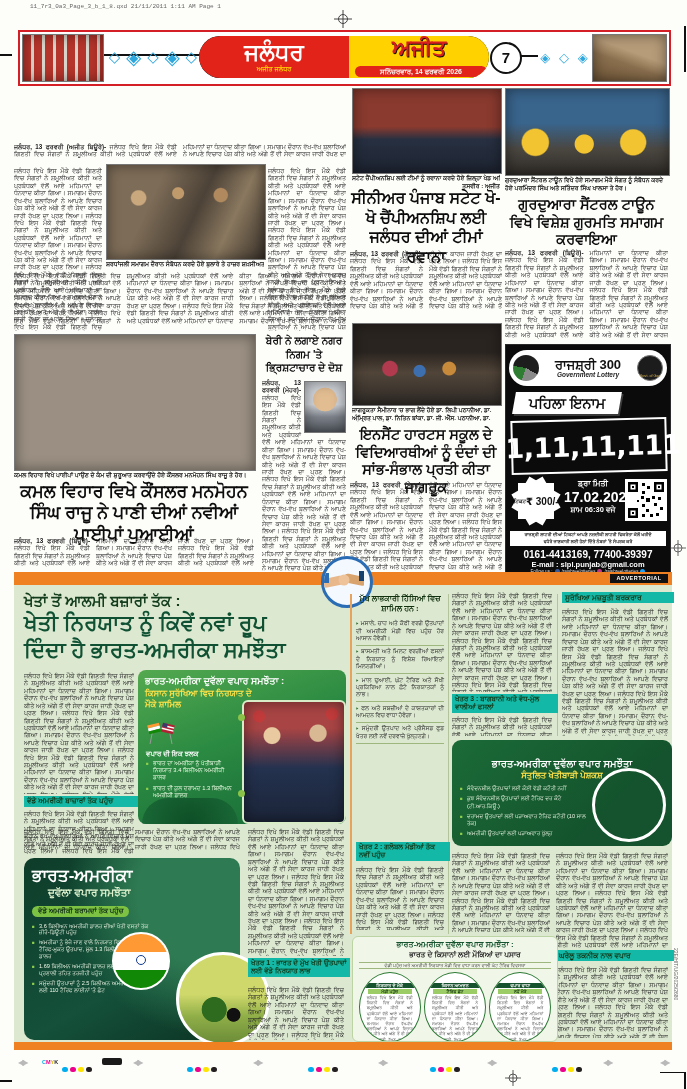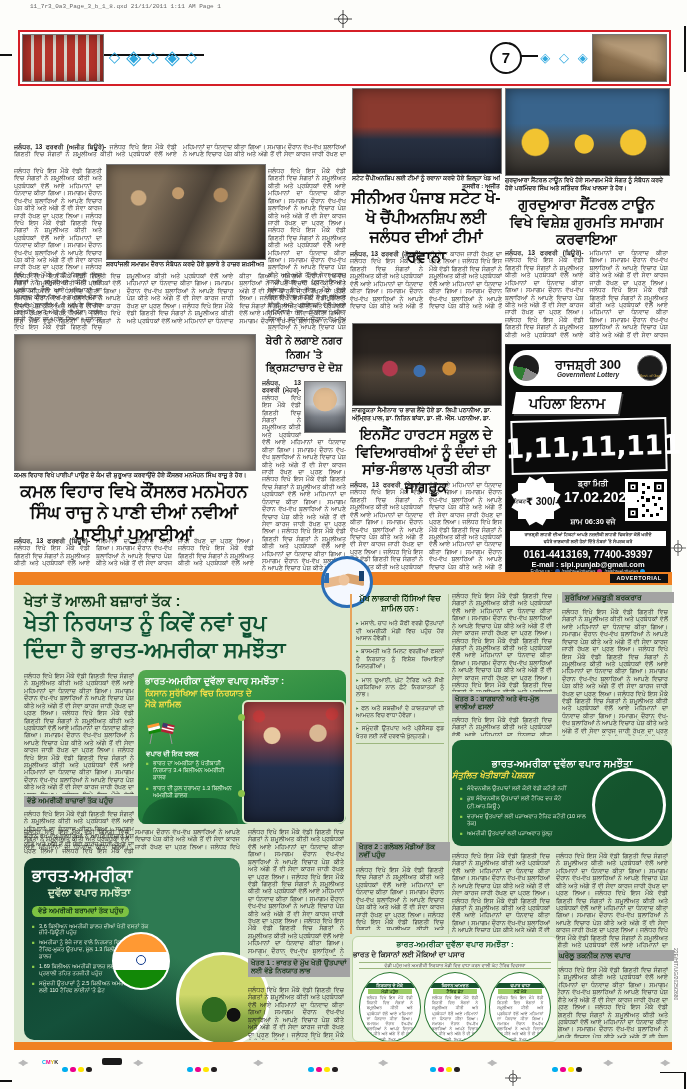--- a/index.html
+++ b/index.html
@@ -13,21 +13,21 @@
   .hl{font-weight:bold;color:#0c0c0c;text-align:center;line-height:1.22;}
   .cap{font-size:6.1px;font-weight:bold;color:#101010;overflow:hidden;line-height:1.25;}
   .ph{background:#9a8f82;box-shadow:inset 0 0 14px rgba(0,0,0,.45);border:0.5px solid #777;}
   
   .band{border:2px solid #d51f27;background:#fff;}
   .orn{display:flex;align-items:center;justify-content:space-around;color:#2ea7de;}
   .capsule{background:#0d0d0d;border-radius:24px;display:flex;overflow:hidden;}
   .cap-red{background:#e2231a;border-radius:22px 0 0 22px;display:flex;flex-direction:column;align-items:center;justify-content:center;}
   .cap-yel{background:#ffd200;flex:1;position:relative;display:flex;flex-direction:column;align-items:center;}
   
-  .adv-chip{background:#a3a3a3;color:#123312;font-weight:bold;line-height:1.2;padding:1px 3px;}
+  .adv-chip{background:#14b8a6;color:#123312;font-weight:bold;line-height:1.2;padding:1px 3px;}
   .kv-item{border-bottom:0.6px solid #9db77f;padding:2.5px 0;}
   .kv-item::before{content:"▸ ";color:#2f6b2f;}
   .wli{margin:0 0 3px 0;padding-left:7px;position:relative;}
   .wli::before{content:"■";color:#8fd04d;font-size:4.5px;position:absolute;left:0;top:1px;}
   
   .lot{background:#0b0b0b;border:1px solid #2a2a2a;}
   .star-sq{position:absolute;inset:6px;background:#fff;}
   
   .mark{background:#111;}
   .bowtie{color:#b9b9b9;font-size:8px;letter-spacing:-2px;}
@@ -69,20 +69,30 @@
         <span>◇</span>
         <span style="font-size:20px;">◈</span>
         <span>◇</span>
     </div>
     <div class="abs orn" style="left:516px;top:6px;width:56px;height:38px;font-size:13px;">
       <span>◈</span>
         <span>◇</span>
         <span>◈</span>
     </div>
 
+    <div class="abs capsule" style="left:179px;top:4px;width:290px;height:42px;">
+      <div class="cap-red" style="width:150px;">
+        <div style="font-size:23px;font-weight:bold;color:#fff;line-height:1;">ਜਲੰਧਰ</div>
+        <div style="font-size:6.5px;color:#ffd200;font-weight:bold;margin-top:1px;">ਅਜੀਤ ਜਲੰਧਰ</div>
+      </div>
+      <div class="cap-yel">
+        <div style="font-size:22px;font-weight:bold;color:#d81f1f;line-height:1.05;text-shadow:0.8px 0.8px 0 #111;">ਅਜੀਤ</div>
+        <div class="abs" style="left:6px;right:2px;bottom:1px;background:#e2231a;border-radius:6px;text-align:center;color:#fff;font-size:7px;font-weight:bold;line-height:11px;height:11px;">ਸਨਿੱਚਰਵਾਰ, 14 ਫਰਵਰੀ 2026</div>
+      </div>
+    </div>
     <div class="abs" style="left:470px;top:10px;width:28px;height:28px;border-radius:50%;background:#fff;border:2.5px solid #101010;text-align:center;font-weight:bold;font-size:15px;line-height:27px;color:#101010;">7</div>
     <div class="abs" style="left:500px;top:23px;width:18px;height:2px;background:#111;"></div>
   </div>
 
   <div class="abs greek cols2" style="left:14px;top:143px;width:332px;height:22px;">
     <b>ਜਲੰਧਰ, 13 ਫਰਵਰੀ (ਅਜੀਤ ਬਿਊਰੋ)-</b> <span>ਜਲੰਧਰ ਵਿਖੇ ਇਸ ਮੌਕੇ ਵੱਡੀ ਗਿਣਤੀ ਵਿਚ ਸੰਗਤਾਂ ਨੇ ਸ਼ਮੂਲੀਅਤ ਕੀਤੀ ਅਤੇ ਪ੍ਰਬੰਧਕਾਂ ਵੱਲੋਂ ਆਏ ਮਹਿਮਾਨਾਂ ਦਾ ਧੰਨਵਾਦ ਕੀਤਾ ਗਿਆ। ਸਮਾਗਮ ਦੌਰਾਨ ਵੱਖ-ਵੱਖ ਬੁਲਾਰਿਆਂ ਨੇ ਆਪਣੇ ਵਿਚਾਰ ਪੇਸ਼ ਕੀਤੇ ਅਤੇ ਅੱਗੇ ਤੋਂ ਵੀ ਸੇਵਾ ਕਾਰਜ ਜਾਰੀ ਰੱਖਣ ਦਾ ਪ੍ਰਣ ਲਿਆ। </span>
   </div>
   <div class="abs greek" style="left:14px;top:167px;width:88px;height:164px;"><span>ਜਲੰਧਰ ਵਿਖੇ ਇਸ ਮੌਕੇ ਵੱਡੀ ਗਿਣਤੀ ਵਿਚ ਸੰਗਤਾਂ ਨੇ ਸ਼ਮੂਲੀਅਤ ਕੀਤੀ ਅਤੇ ਪ੍ਰਬੰਧਕਾਂ ਵੱਲੋਂ ਆਏ ਮਹਿਮਾਨਾਂ ਦਾ ਧੰਨਵਾਦ ਕੀਤਾ ਗਿਆ। ਸਮਾਗਮ ਦੌਰਾਨ ਵੱਖ-ਵੱਖ ਬੁਲਾਰਿਆਂ ਨੇ ਆਪਣੇ ਵਿਚਾਰ ਪੇਸ਼ ਕੀਤੇ ਅਤੇ ਅੱਗੇ ਤੋਂ ਵੀ ਸੇਵਾ ਕਾਰਜ ਜਾਰੀ ਰੱਖਣ ਦਾ ਪ੍ਰਣ ਲਿਆ। ਜਲੰਧਰ ਵਿਖੇ ਇਸ ਮੌਕੇ ਵੱਡੀ ਗਿਣਤੀ ਵਿਚ ਸੰਗਤਾਂ ਨੇ ਸ਼ਮੂਲੀਅਤ ਕੀਤੀ ਅਤੇ ਪ੍ਰਬੰਧਕਾਂ ਵੱਲੋਂ ਆਏ ਮਹਿਮਾਨਾਂ ਦਾ ਧੰਨਵਾਦ ਕੀਤਾ ਗਿਆ। ਸਮਾਗਮ ਦੌਰਾਨ ਵੱਖ-ਵੱਖ ਬੁਲਾਰਿਆਂ ਨੇ ਆਪਣੇ ਵਿਚਾਰ ਪੇਸ਼ ਕੀਤੇ ਅਤੇ ਅੱਗੇ ਤੋਂ ਵੀ ਸੇਵਾ ਕਾਰਜ ਜਾਰੀ ਰੱਖਣ ਦਾ ਪ੍ਰਣ ਲਿਆ। ਜਲੰਧਰ ਵਿਖੇ ਇਸ ਮੌਕੇ ਵੱਡੀ ਗਿਣਤੀ ਵਿਚ ਸੰਗਤਾਂ ਨੇ ਸ਼ਮੂਲੀਅਤ ਕੀਤੀ ਅਤੇ ਪ੍ਰਬੰਧਕਾਂ ਵੱਲੋਂ ਆਏ ਮਹਿਮਾਨਾਂ ਦਾ ਧੰਨਵਾਦ ਕੀਤਾ ਗਿਆ। ਸਮਾਗਮ ਦੌਰਾਨ ਵੱਖ-ਵੱਖ ਬੁਲਾਰਿਆਂ ਨੇ ਆਪਣੇ ਵਿਚਾਰ ਪੇਸ਼ ਕੀਤੇ ਅਤੇ ਅੱਗੇ ਤੋਂ ਵੀ ਸੇਵਾ ਕਾਰਜ ਜਾਰੀ ਰੱਖਣ ਦਾ ਪ੍ਰਣ ਲਿਆ। ਜਲੰਧਰ ਵਿਖੇ ਇਸ ਮੌਕੇ ਵੱਡੀ ਗਿਣਤੀ ਵਿਚ ਸੰਗਤਾਂ ਨੇ ਸ਼ਮੂਲੀਅਤ ਕੀਤੀ ਅਤੇ ਪ੍ਰਬੰਧਕਾਂ ਵੱਲੋਂ ਆਏ ਮਹਿਮਾਨਾਂ ਦਾ ਧੰਨਵਾਦ ਕੀਤਾ ਗਿਆ। ਸਮਾਗਮ ਦੌਰਾਨ ਵੱਖ-ਵੱਖ ਬੁਲਾਰਿਆਂ ਨੇ ਆਪਣੇ ਵਿਚਾਰ ਪੇਸ਼ ਕੀਤੇ ਅਤੇ ਅੱਗੇ ਤੋਂ ਵੀ ਸੇਵਾ ਕਾਰਜ ਜਾਰੀ ਰੱਖਣ ਦਾ ਪ੍ਰਣ ਲਿਆ। </span></div>
   <div class="abs ph" style="left:106px;top:164px;width:158px;height:94px;background:
     radial-gradient(circle at 20% 35%,#caa87e 0 5%,transparent 6%),
@@ -167,21 +177,21 @@
       <div class="star-sq" style="transform:rotate(30deg);"></div>
       <div class="star-sq" style="transform:rotate(60deg);"></div>
       <div class="abs" style="inset:0;display:flex;flex-direction:row;align-items:center;justify-content:center;">
         <div style="font-size:5.5px;font-weight:bold;color:#111;">ਟਿਕਟ</div>
         <div style="font-size:10px;font-weight:800;color:#111;">₹ 300/-</div>
       </div>
     </div>
     <div class="abs" style="left:58px;top:134px;width:58px;height:48px;text-align:center;color:#fff;">
       <div style="font-size:8px;font-weight:bold;">ਡ੍ਰਾ ਮਿਤੀ</div>
       <div style="font-size:14px;font-weight:800;">17.02.2026</div>
-      <div style="font-size:7.5px;font-weight:bold;margin-top:12px;">ਸ਼ਾਮ 06:30 ਵਜੇ</div>
+      <div style="font-size:7.5px;font-weight:bold;">ਸ਼ਾਮ 06:30 ਵਜੇ</div>
     </div>
     <svg class="abs" style="left:119px;top:134px;" width="42" height="42" viewBox="0 0 42 42">
       <rect width="42" height="42" fill="#fff"></rect>
       <rect x="3" y="3" width="10" height="10" fill="#000"></rect>
         <rect x="5.5" y="5.5" width="5" height="5" fill="#fff"></rect>
         <rect x="7" y="7" width="2" height="2" fill="#000"></rect>
       <rect x="29" y="3" width="10" height="10" fill="#000"></rect>
         <rect x="31.5" y="5.5" width="5" height="5" fill="#fff"></rect>
         <rect x="33" y="7" width="2" height="2" fill="#000"></rect>
       <rect x="3" y="29" width="10" height="10" fill="#000"></rect>
@@ -323,38 +333,38 @@
 
   <div class="abs greek" style="left:452px;top:592px;width:100px;height:100px;"><span>ਜਲੰਧਰ ਵਿਖੇ ਇਸ ਮੌਕੇ ਵੱਡੀ ਗਿਣਤੀ ਵਿਚ ਸੰਗਤਾਂ ਨੇ ਸ਼ਮੂਲੀਅਤ ਕੀਤੀ ਅਤੇ ਪ੍ਰਬੰਧਕਾਂ ਵੱਲੋਂ ਆਏ ਮਹਿਮਾਨਾਂ ਦਾ ਧੰਨਵਾਦ ਕੀਤਾ ਗਿਆ। ਸਮਾਗਮ ਦੌਰਾਨ ਵੱਖ-ਵੱਖ ਬੁਲਾਰਿਆਂ ਨੇ ਆਪਣੇ ਵਿਚਾਰ ਪੇਸ਼ ਕੀਤੇ ਅਤੇ ਅੱਗੇ ਤੋਂ ਵੀ ਸੇਵਾ ਕਾਰਜ ਜਾਰੀ ਰੱਖਣ ਦਾ ਪ੍ਰਣ ਲਿਆ। ਜਲੰਧਰ ਵਿਖੇ ਇਸ ਮੌਕੇ ਵੱਡੀ ਗਿਣਤੀ ਵਿਚ ਸੰਗਤਾਂ ਨੇ ਸ਼ਮੂਲੀਅਤ ਕੀਤੀ ਅਤੇ ਪ੍ਰਬੰਧਕਾਂ ਵੱਲੋਂ ਆਏ ਮਹਿਮਾਨਾਂ ਦਾ ਧੰਨਵਾਦ ਕੀਤਾ ਗਿਆ। ਸਮਾਗਮ ਦੌਰਾਨ ਵੱਖ-ਵੱਖ ਬੁਲਾਰਿਆਂ ਨੇ ਆਪਣੇ ਵਿਚਾਰ ਪੇਸ਼ ਕੀਤੇ ਅਤੇ ਅੱਗੇ ਤੋਂ ਵੀ ਸੇਵਾ ਕਾਰਜ ਜਾਰੀ ਰੱਖਣ ਦਾ ਪ੍ਰਣ ਲਿਆ। ਜਲੰਧਰ ਵਿਖੇ ਇਸ ਮੌਕੇ ਵੱਡੀ ਗਿਣਤੀ ਵਿਚ ਸੰਗਤਾਂ ਨੇ ਸ਼ਮੂਲੀਅਤ ਕੀਤੀ ਅਤੇ ਪ੍ਰਬੰਧਕਾਂ ਵੱਲੋਂ ਆਏ ਮਹਿਮਾਨਾਂ ਦਾ ਧੰਨਵਾਦ ਕੀਤਾ ਗਿਆ। ਸਮਾਗਮ ਦੌਰਾਨ ਵੱਖ-ਵੱਖ ਬੁਲਾਰਿਆਂ ਨੇ ਆਪਣੇ ਵਿਚਾਰ ਪੇਸ਼ ਕੀਤੇ ਅਤੇ ਅੱਗੇ ਤੋਂ ਵੀ ਸੇਵਾ ਕਾਰਜ ਜਾਰੀ ਰੱਖਣ ਦਾ ਪ੍ਰਣ ਲਿਆ। ਜਲੰਧਰ ਵਿਖੇ ਇਸ ਮੌਕੇ ਵੱਡੀ ਗਿਣਤੀ ਵਿਚ ਸੰਗਤਾਂ ਨੇ ਸ਼ਮੂਲੀਅਤ ਕੀਤੀ ਅਤੇ ਪ੍ਰਬੰਧਕਾਂ ਵੱਲੋਂ ਆਏ ਮਹਿਮਾਨਾਂ ਦਾ ਧੰਨਵਾਦ ਕੀਤਾ ਗਿਆ। ਸਮਾਗਮ ਦੌਰਾਨ ਵੱਖ-ਵੱਖ ਬੁਲਾਰਿਆਂ ਨੇ ਆਪਣੇ ਵਿਚਾਰ ਪੇਸ਼ ਕੀਤੇ ਅਤੇ ਅੱਗੇ ਤੋਂ ਵੀ ਸੇਵਾ ਕਾਰਜ ਜਾਰੀ ਰੱਖਣ ਦਾ ਪ੍ਰਣ ਲਿਆ। </span></div>
   <div class="abs adv-chip" style="left:452px;top:694px;width:100px;font-size:7px;">ਖੇਤਰ 3 : ਬਾਗਬਾਨੀ ਅਤੇ ਵੱਧ-ਮੁੱਲ ਵਾਲੀਆਂ ਫਸਲਾਂ</div>
   <div class="abs greek" style="left:452px;top:716px;width:100px;height:20px;"><span>ਜਲੰਧਰ ਵਿਖੇ ਇਸ ਮੌਕੇ ਵੱਡੀ ਗਿਣਤੀ ਵਿਚ ਸੰਗਤਾਂ ਨੇ ਸ਼ਮੂਲੀਅਤ ਕੀਤੀ ਅਤੇ ਪ੍ਰਬੰਧਕਾਂ ਵੱਲੋਂ ਆਏ ਮਹਿਮਾਨਾਂ ਦਾ ਧੰਨਵਾਦ ਕੀਤਾ ਗਿਆ। ਸਮਾਗਮ ਦੌਰਾਨ ਵੱਖ-ਵੱਖ ਬੁਲਾਰਿਆਂ ਨੇ ਆਪਣੇ ਵਿਚਾਰ ਪੇਸ਼ ਕੀਤੇ ਅਤੇ ਅੱਗੇ ਤੋਂ ਵੀ ਸੇਵਾ ਕਾਰਜ ਜਾਰੀ ਰੱਖਣ ਦਾ ਪ੍ਰਣ ਲਿਆ। </span></div>
 
   <div class="abs adv-chip" style="left:562px;top:592px;width:106px;font-size:7.5px;">ਸੁਰੱਖਿਆ ਮਜ਼ਬੂਤੀ ਬਰਕਰਾਰ</div>
   <div class="abs greek" style="left:562px;top:608px;width:106px;height:128px;"><span>ਜਲੰਧਰ ਵਿਖੇ ਇਸ ਮੌਕੇ ਵੱਡੀ ਗਿਣਤੀ ਵਿਚ ਸੰਗਤਾਂ ਨੇ ਸ਼ਮੂਲੀਅਤ ਕੀਤੀ ਅਤੇ ਪ੍ਰਬੰਧਕਾਂ ਵੱਲੋਂ ਆਏ ਮਹਿਮਾਨਾਂ ਦਾ ਧੰਨਵਾਦ ਕੀਤਾ ਗਿਆ। ਸਮਾਗਮ ਦੌਰਾਨ ਵੱਖ-ਵੱਖ ਬੁਲਾਰਿਆਂ ਨੇ ਆਪਣੇ ਵਿਚਾਰ ਪੇਸ਼ ਕੀਤੇ ਅਤੇ ਅੱਗੇ ਤੋਂ ਵੀ ਸੇਵਾ ਕਾਰਜ ਜਾਰੀ ਰੱਖਣ ਦਾ ਪ੍ਰਣ ਲਿਆ। ਜਲੰਧਰ ਵਿਖੇ ਇਸ ਮੌਕੇ ਵੱਡੀ ਗਿਣਤੀ ਵਿਚ ਸੰਗਤਾਂ ਨੇ ਸ਼ਮੂਲੀਅਤ ਕੀਤੀ ਅਤੇ ਪ੍ਰਬੰਧਕਾਂ ਵੱਲੋਂ ਆਏ ਮਹਿਮਾਨਾਂ ਦਾ ਧੰਨਵਾਦ ਕੀਤਾ ਗਿਆ। ਸਮਾਗਮ ਦੌਰਾਨ ਵੱਖ-ਵੱਖ ਬੁਲਾਰਿਆਂ ਨੇ ਆਪਣੇ ਵਿਚਾਰ ਪੇਸ਼ ਕੀਤੇ ਅਤੇ ਅੱਗੇ ਤੋਂ ਵੀ ਸੇਵਾ ਕਾਰਜ ਜਾਰੀ ਰੱਖਣ ਦਾ ਪ੍ਰਣ ਲਿਆ। ਜਲੰਧਰ ਵਿਖੇ ਇਸ ਮੌਕੇ ਵੱਡੀ ਗਿਣਤੀ ਵਿਚ ਸੰਗਤਾਂ ਨੇ ਸ਼ਮੂਲੀਅਤ ਕੀਤੀ ਅਤੇ ਪ੍ਰਬੰਧਕਾਂ ਵੱਲੋਂ ਆਏ ਮਹਿਮਾਨਾਂ ਦਾ ਧੰਨਵਾਦ ਕੀਤਾ ਗਿਆ। ਸਮਾਗਮ ਦੌਰਾਨ ਵੱਖ-ਵੱਖ ਬੁਲਾਰਿਆਂ ਨੇ ਆਪਣੇ ਵਿਚਾਰ ਪੇਸ਼ ਕੀਤੇ ਅਤੇ ਅੱਗੇ ਤੋਂ ਵੀ ਸੇਵਾ ਕਾਰਜ ਜਾਰੀ ਰੱਖਣ ਦਾ ਪ੍ਰਣ ਲਿਆ। ਜਲੰਧਰ ਵਿਖੇ ਇਸ ਮੌਕੇ ਵੱਡੀ ਗਿਣਤੀ ਵਿਚ ਸੰਗਤਾਂ ਨੇ ਸ਼ਮੂਲੀਅਤ ਕੀਤੀ ਅਤੇ ਪ੍ਰਬੰਧਕਾਂ ਵੱਲੋਂ ਆਏ ਮਹਿਮਾਨਾਂ ਦਾ ਧੰਨਵਾਦ ਕੀਤਾ ਗਿਆ। ਸਮਾਗਮ ਦੌਰਾਨ ਵੱਖ-ਵੱਖ ਬੁਲਾਰਿਆਂ ਨੇ ਆਪਣੇ ਵਿਚਾਰ ਪੇਸ਼ ਕੀਤੇ ਅਤੇ ਅੱਗੇ ਤੋਂ ਵੀ ਸੇਵਾ ਕਾਰਜ ਜਾਰੀ ਰੱਖਣ ਦਾ ਪ੍ਰਣ ਲਿਆ। ਜਲੰਧਰ ਵਿਖੇ ਇਸ ਮੌਕੇ ਵੱਡੀ ਗਿਣਤੀ ਵਿਚ ਸੰਗਤਾਂ ਨੇ ਸ਼ਮੂਲੀਅਤ ਕੀਤੀ ਅਤੇ ਪ੍ਰਬੰਧਕਾਂ ਵੱਲੋਂ ਆਏ ਮਹਿਮਾਨਾਂ ਦਾ ਧੰਨਵਾਦ ਕੀਤਾ ਗਿਆ। ਸਮਾਗਮ ਦੌਰਾਨ ਵੱਖ-ਵੱਖ ਬੁਲਾਰਿਆਂ ਨੇ ਆਪਣੇ ਵਿਚਾਰ ਪੇਸ਼ ਕੀਤੇ ਅਤੇ ਅੱਗੇ ਤੋਂ ਵੀ ਸੇਵਾ ਕਾਰਜ ਜਾਰੀ ਰੱਖਣ ਦਾ ਪ੍ਰਣ ਲਿਆ। </span></div>
 
   <div class="abs" style="left:452px;top:740px;width:220px;height:106px;border-radius:9px;background:linear-gradient(135deg,#1b6b37,#14532d 70%);overflow:hidden;">
     <div style="padding:6px 8px 0 8px;font-size:10px;font-weight:bold;color:#fff;text-align:center;margin-top:12px;">ਭਾਰਤ-ਅਮਰੀਕਾ ਦੁਵੱਲਾ ਵਪਾਰ ਸਮਝੌਤਾ</div>
-    <div style="font-size:8.5px;font-weight:bold;color:#ffe24a;text-align:left;font-style:italic;">ਸੰਤੁਲਿਤ ਖੇਤੀਬਾੜੀ ਪੇਸ਼ਕਸ਼</div>
+    <div style="font-size:8.5px;font-weight:bold;color:#ffe24a;text-align:center;">ਸੰਤੁਲਿਤ ਖੇਤੀਬਾੜੀ ਪੇਸ਼ਕਸ਼</div>
     <div style="margin:4px 8px;width:130px;font-size:5.6px;color:#eef7e6;line-height:1.3;">
         <div class="wli">ਸੰਵੇਦਨਸ਼ੀਲ ਉਤਪਾਦਾਂ ਲਈ ਕੋਈ ਵੱਡੀ ਕਟੌਤੀ ਨਹੀਂ</div>
         <div class="wli">ਕੁਝ ਸੰਵੇਦਨਸ਼ੀਲ ਉਤਪਾਦਾਂ ਲਈ ਟੈਰਿਫ ਦਰ ਕੋਟੇ (ਟੀ.ਆਰ.ਕਿਊ.)</div>
         <div class="wli">ਦਰਾਮਦ ਉਤਪਾਦਾਂ ਲਈ ਪੜਾਅਵਾਰ ਟੈਰਿਫ ਕਟੌਤੀ (10 ਸਾਲ ਤੱਕ)</div>
         <div class="wli">ਅਮਰੀਕੀ ਉਤਪਾਦਾਂ ਲਈ ਪੜਾਅਵਾਰ ਖੁੱਲ੍ਹ</div>
       </div>
     <div class="abs" style="right:6px;top:28px;width:68px;height:68px;border-radius:50%;border:3px solid #fff;background:repeating-linear-gradient(100deg,#3f7d2c 0 5px,#63a63e 5px 10px),linear-gradient(#9cc;);"></div>
   </div>
 
   <div class="abs greek" style="left:452px;top:852px;width:98px;height:80px;"><span>ਜਲੰਧਰ ਵਿਖੇ ਇਸ ਮੌਕੇ ਵੱਡੀ ਗਿਣਤੀ ਵਿਚ ਸੰਗਤਾਂ ਨੇ ਸ਼ਮੂਲੀਅਤ ਕੀਤੀ ਅਤੇ ਪ੍ਰਬੰਧਕਾਂ ਵੱਲੋਂ ਆਏ ਮਹਿਮਾਨਾਂ ਦਾ ਧੰਨਵਾਦ ਕੀਤਾ ਗਿਆ। ਸਮਾਗਮ ਦੌਰਾਨ ਵੱਖ-ਵੱਖ ਬੁਲਾਰਿਆਂ ਨੇ ਆਪਣੇ ਵਿਚਾਰ ਪੇਸ਼ ਕੀਤੇ ਅਤੇ ਅੱਗੇ ਤੋਂ ਵੀ ਸੇਵਾ ਕਾਰਜ ਜਾਰੀ ਰੱਖਣ ਦਾ ਪ੍ਰਣ ਲਿਆ। ਜਲੰਧਰ ਵਿਖੇ ਇਸ ਮੌਕੇ ਵੱਡੀ ਗਿਣਤੀ ਵਿਚ ਸੰਗਤਾਂ ਨੇ ਸ਼ਮੂਲੀਅਤ ਕੀਤੀ ਅਤੇ ਪ੍ਰਬੰਧਕਾਂ ਵੱਲੋਂ ਆਏ ਮਹਿਮਾਨਾਂ ਦਾ ਧੰਨਵਾਦ ਕੀਤਾ ਗਿਆ। ਸਮਾਗਮ ਦੌਰਾਨ ਵੱਖ-ਵੱਖ ਬੁਲਾਰਿਆਂ ਨੇ ਆਪਣੇ ਵਿਚਾਰ ਪੇਸ਼ ਕੀਤੇ ਅਤੇ ਅੱਗੇ ਤੋਂ ਵੀ ਸੇਵਾ ਕਾਰਜ ਜਾਰੀ ਰੱਖਣ ਦਾ ਪ੍ਰਣ ਲਿਆ। ਜਲੰਧਰ ਵਿਖੇ ਇਸ ਮੌਕੇ ਵੱਡੀ ਗਿਣਤੀ ਵਿਚ ਸੰਗਤਾਂ ਨੇ ਸ਼ਮੂਲੀਅਤ ਕੀਤੀ ਅਤੇ ਪ੍ਰਬੰਧਕਾਂ ਵੱਲੋਂ ਆਏ ਮਹਿਮਾਨਾਂ ਦਾ ਧੰਨਵਾਦ ਕੀਤਾ ਗਿਆ। ਸਮਾਗਮ ਦੌਰਾਨ ਵੱਖ-ਵੱਖ ਬੁਲਾਰਿਆਂ ਨੇ ਆਪਣੇ ਵਿਚਾਰ ਪੇਸ਼ ਕੀਤੇ ਅਤੇ ਅੱਗੇ ਤੋਂ ਵੀ ਸੇਵਾ ਕਾਰਜ ਜਾਰੀ ਰੱਖਣ ਦਾ ਪ੍ਰਣ ਲਿਆ। ਜਲੰਧਰ ਵਿਖੇ ਇਸ ਮੌਕੇ ਵੱਡੀ ਗਿਣਤੀ ਵਿਚ ਸੰਗਤਾਂ ਨੇ ਸ਼ਮੂਲੀਅਤ ਕੀਤੀ ਅਤੇ ਪ੍ਰਬੰਧਕਾਂ ਵੱਲੋਂ ਆਏ ਮਹਿਮਾਨਾਂ ਦਾ ਧੰਨਵਾਦ ਕੀਤਾ ਗਿਆ। ਸਮਾਗਮ ਦੌਰਾਨ ਵੱਖ-ਵੱਖ ਬੁਲਾਰਿਆਂ ਨੇ ਆਪਣੇ ਵਿਚਾਰ ਪੇਸ਼ ਕੀਤੇ ਅਤੇ ਅੱਗੇ ਤੋਂ ਵੀ ਸੇਵਾ ਕਾਰਜ ਜਾਰੀ ਰੱਖਣ ਦਾ ਪ੍ਰਣ ਲਿਆ। </span></div>
   <div class="abs greek" style="left:556px;top:852px;width:112px;height:96px;"><span>ਜਲੰਧਰ ਵਿਖੇ ਇਸ ਮੌਕੇ ਵੱਡੀ ਗਿਣਤੀ ਵਿਚ ਸੰਗਤਾਂ ਨੇ ਸ਼ਮੂਲੀਅਤ ਕੀਤੀ ਅਤੇ ਪ੍ਰਬੰਧਕਾਂ ਵੱਲੋਂ ਆਏ ਮਹਿਮਾਨਾਂ ਦਾ ਧੰਨਵਾਦ ਕੀਤਾ ਗਿਆ। ਸਮਾਗਮ ਦੌਰਾਨ ਵੱਖ-ਵੱਖ ਬੁਲਾਰਿਆਂ ਨੇ ਆਪਣੇ ਵਿਚਾਰ ਪੇਸ਼ ਕੀਤੇ ਅਤੇ ਅੱਗੇ ਤੋਂ ਵੀ ਸੇਵਾ ਕਾਰਜ ਜਾਰੀ ਰੱਖਣ ਦਾ ਪ੍ਰਣ ਲਿਆ। ਜਲੰਧਰ ਵਿਖੇ ਇਸ ਮੌਕੇ ਵੱਡੀ ਗਿਣਤੀ ਵਿਚ ਸੰਗਤਾਂ ਨੇ ਸ਼ਮੂਲੀਅਤ ਕੀਤੀ ਅਤੇ ਪ੍ਰਬੰਧਕਾਂ ਵੱਲੋਂ ਆਏ ਮਹਿਮਾਨਾਂ ਦਾ ਧੰਨਵਾਦ ਕੀਤਾ ਗਿਆ। ਸਮਾਗਮ ਦੌਰਾਨ ਵੱਖ-ਵੱਖ ਬੁਲਾਰਿਆਂ ਨੇ ਆਪਣੇ ਵਿਚਾਰ ਪੇਸ਼ ਕੀਤੇ ਅਤੇ ਅੱਗੇ ਤੋਂ ਵੀ ਸੇਵਾ ਕਾਰਜ ਜਾਰੀ ਰੱਖਣ ਦਾ ਪ੍ਰਣ ਲਿਆ। ਜਲੰਧਰ ਵਿਖੇ ਇਸ ਮੌਕੇ ਵੱਡੀ ਗਿਣਤੀ ਵਿਚ ਸੰਗਤਾਂ ਨੇ ਸ਼ਮੂਲੀਅਤ ਕੀਤੀ ਅਤੇ ਪ੍ਰਬੰਧਕਾਂ ਵੱਲੋਂ ਆਏ ਮਹਿਮਾਨਾਂ ਦਾ ਧੰਨਵਾਦ ਕੀਤਾ ਗਿਆ। ਸਮਾਗਮ ਦੌਰਾਨ ਵੱਖ-ਵੱਖ ਬੁਲਾਰਿਆਂ ਨੇ ਆਪਣੇ ਵਿਚਾਰ ਪੇਸ਼ ਕੀਤੇ ਅਤੇ ਅੱਗੇ ਤੋਂ ਵੀ ਸੇਵਾ ਕਾਰਜ ਜਾਰੀ ਰੱਖਣ ਦਾ ਪ੍ਰਣ ਲਿਆ। ਜਲੰਧਰ ਵਿਖੇ ਇਸ ਮੌਕੇ ਵੱਡੀ ਗਿਣਤੀ ਵਿਚ ਸੰਗਤਾਂ ਨੇ ਸ਼ਮੂਲੀਅਤ ਕੀਤੀ ਅਤੇ ਪ੍ਰਬੰਧਕਾਂ ਵੱਲੋਂ ਆਏ ਮਹਿਮਾਨਾਂ ਦਾ ਧੰਨਵਾਦ ਕੀਤਾ ਗਿਆ। ਸਮਾਗਮ ਦੌਰਾਨ ਵੱਖ-ਵੱਖ ਬੁਲਾਰਿਆਂ ਨੇ ਆਪਣੇ ਵਿਚਾਰ ਪੇਸ਼ ਕੀਤੇ ਅਤੇ ਅੱਗੇ ਤੋਂ ਵੀ ਸੇਵਾ ਕਾਰਜ ਜਾਰੀ ਰੱਖਣ ਦਾ ਪ੍ਰਣ ਲਿਆ। </span></div>
   <div class="abs adv-chip" style="left:556px;top:950px;width:112px;font-size:7.5px;">ਘਰੇਲੂ ਤਕਨੀਕ ਨਾਲ ਵਪਾਰ</div>
   <div class="abs greek" style="left:556px;top:966px;width:112px;height:72px;"><span>ਜਲੰਧਰ ਵਿਖੇ ਇਸ ਮੌਕੇ ਵੱਡੀ ਗਿਣਤੀ ਵਿਚ ਸੰਗਤਾਂ ਨੇ ਸ਼ਮੂਲੀਅਤ ਕੀਤੀ ਅਤੇ ਪ੍ਰਬੰਧਕਾਂ ਵੱਲੋਂ ਆਏ ਮਹਿਮਾਨਾਂ ਦਾ ਧੰਨਵਾਦ ਕੀਤਾ ਗਿਆ। ਸਮਾਗਮ ਦੌਰਾਨ ਵੱਖ-ਵੱਖ ਬੁਲਾਰਿਆਂ ਨੇ ਆਪਣੇ ਵਿਚਾਰ ਪੇਸ਼ ਕੀਤੇ ਅਤੇ ਅੱਗੇ ਤੋਂ ਵੀ ਸੇਵਾ ਕਾਰਜ ਜਾਰੀ ਰੱਖਣ ਦਾ ਪ੍ਰਣ ਲਿਆ। ਜਲੰਧਰ ਵਿਖੇ ਇਸ ਮੌਕੇ ਵੱਡੀ ਗਿਣਤੀ ਵਿਚ ਸੰਗਤਾਂ ਨੇ ਸ਼ਮੂਲੀਅਤ ਕੀਤੀ ਅਤੇ ਪ੍ਰਬੰਧਕਾਂ ਵੱਲੋਂ ਆਏ ਮਹਿਮਾਨਾਂ ਦਾ ਧੰਨਵਾਦ ਕੀਤਾ ਗਿਆ। ਸਮਾਗਮ ਦੌਰਾਨ ਵੱਖ-ਵੱਖ ਬੁਲਾਰਿਆਂ ਨੇ ਆਪਣੇ ਵਿਚਾਰ ਪੇਸ਼ ਕੀਤੇ ਅਤੇ ਅੱਗੇ ਤੋਂ ਵੀ ਸੇਵਾ ਕਾਰਜ ਜਾਰੀ ਰੱਖਣ ਦਾ ਪ੍ਰਣ ਲਿਆ। ਜਲੰਧਰ ਵਿਖੇ ਇਸ ਮੌਕੇ ਵੱਡੀ ਗਿਣਤੀ ਵਿਚ ਸੰਗਤਾਂ ਨੇ ਸ਼ਮੂਲੀਅਤ ਕੀਤੀ ਅਤੇ ਪ੍ਰਬੰਧਕਾਂ ਵੱਲੋਂ ਆਏ ਮਹਿਮਾਨਾਂ ਦਾ ਧੰਨਵਾਦ ਕੀਤਾ ਗਿਆ। ਸਮਾਗਮ ਦੌਰਾਨ ਵੱਖ-ਵੱਖ ਬੁਲਾਰਿਆਂ ਨੇ ਆਪਣੇ ਵਿਚਾਰ ਪੇਸ਼ ਕੀਤੇ ਅਤੇ ਅੱਗੇ ਤੋਂ ਵੀ ਸੇਵਾ ਕਾਰਜ ਜਾਰੀ ਰੱਖਣ ਦਾ ਪ੍ਰਣ ਲਿਆ। </span></div>
 
   <div class="abs" style="left:352px;top:936px;width:204px;height:104px;background:#f1f7e8;border:1px solid #bcd3a4;border-radius:6px;overflow:hidden;">
     <div style="font-size:8px;font-weight:bold;color:#14532d;text-align:center;margin-top:3px;">ਭਾਰਤ-ਅਮਰੀਕਾ ਦੁਵੱਲਾ ਵਪਾਰ ਸਮਝੌਤਾ :</div>
-    <div style="font-size:7.5px;font-weight:bold;color:#222;text-align:left;">ਭਾਰਤ ਦੇ ਕਿਸਾਨਾਂ ਲਈ ਮੌਕਿਆਂ ਦਾ ਪਸਾਰ</div>
+    <div style="font-size:7.5px;font-weight:bold;color:#222;text-align:center;padding-left:20px;">ਭਾਰਤ ਦੇ ਕਿਸਾਨਾਂ ਲਈ ਮੌਕਿਆਂ ਦਾ ਪਸਾਰ</div>
     <div style="font-size:4.6px;color:#333;text-align:center;border-top:0.5px solid #9db77f;border-bottom:0.5px solid #9db77f;margin:2px 6px;">ਵੱਡੀ ਪਹੁੰਚ ਅਤੇ ਅਮਰੀਕੀ ਨਿਰਯਾਤ ਮੰਡੀ ਵਿਚ ਵਾਧਾ ਕਰਨ ਵਾਲੀ ਘੱਟ ਟੈਰਿਫ ਵਿਵਸਥਾ</div>
     <div style="display:flex;justify-content:space-around;padding:1px 4px;">
       <div class="oval">
         <div style="background:#17522f;color:#fff;font-size:4.6px;font-weight:bold;margin-top:10px;">ਨਿਰਯਾਤ ਦੇ ਮੌਕੇ</div>
         <div style="background:#9ccc65;color:#12320f;font-size:4.4px;font-weight:bold;margin:1px 8px;">ਮੰਡੀ ਪਹੁੰਚ</div>
         <div style="font-size:4px;color:#333;padding:0 7px;line-height:1.3;text-align:justify;">ਜਲੰਧਰ ਵਿਖੇ ਇਸ ਮੌਕੇ ਵੱਡੀ ਗਿਣਤੀ ਵਿਚ ਸੰਗਤਾਂ ਨੇ ਸ਼ਮੂਲੀਅਤ ਕੀਤੀ ਅਤੇ ਪ੍ਰਬੰਧਕਾਂ ਵੱਲੋਂ ਆਏ ਮਹਿਮਾਨਾਂ ਦਾ ਧੰਨਵਾਦ ਕੀਤਾ ਗਿਆ। ਸਮਾਗਮ ਦੌਰਾਨ ਵੱਖ-ਵੱਖ ਬੁਲਾਰਿਆਂ ਨੇ ਆਪਣੇ ਵਿਚਾਰ ਪੇਸ਼ ਕੀਤੇ ਅਤੇ ਅੱਗੇ ਤੋਂ ਵੀ ਸੇਵਾ ਕਾਰਜ ਜਾਰੀ ਰੱਖਣ ਦਾ ਪ੍ਰਣ ਲਿਆ। </div>
       </div>
       <div class="oval">
         <div style="background:#17522f;color:#fff;font-size:4.6px;font-weight:bold;margin-top:10px;">ਕਿਸਾਨ ਆਮਦਨ</div>
         <div style="background:#9ccc65;color:#12320f;font-size:4.4px;font-weight:bold;margin:1px 8px;">ਟੈਰਿਫ ਛੋਟ</div>

